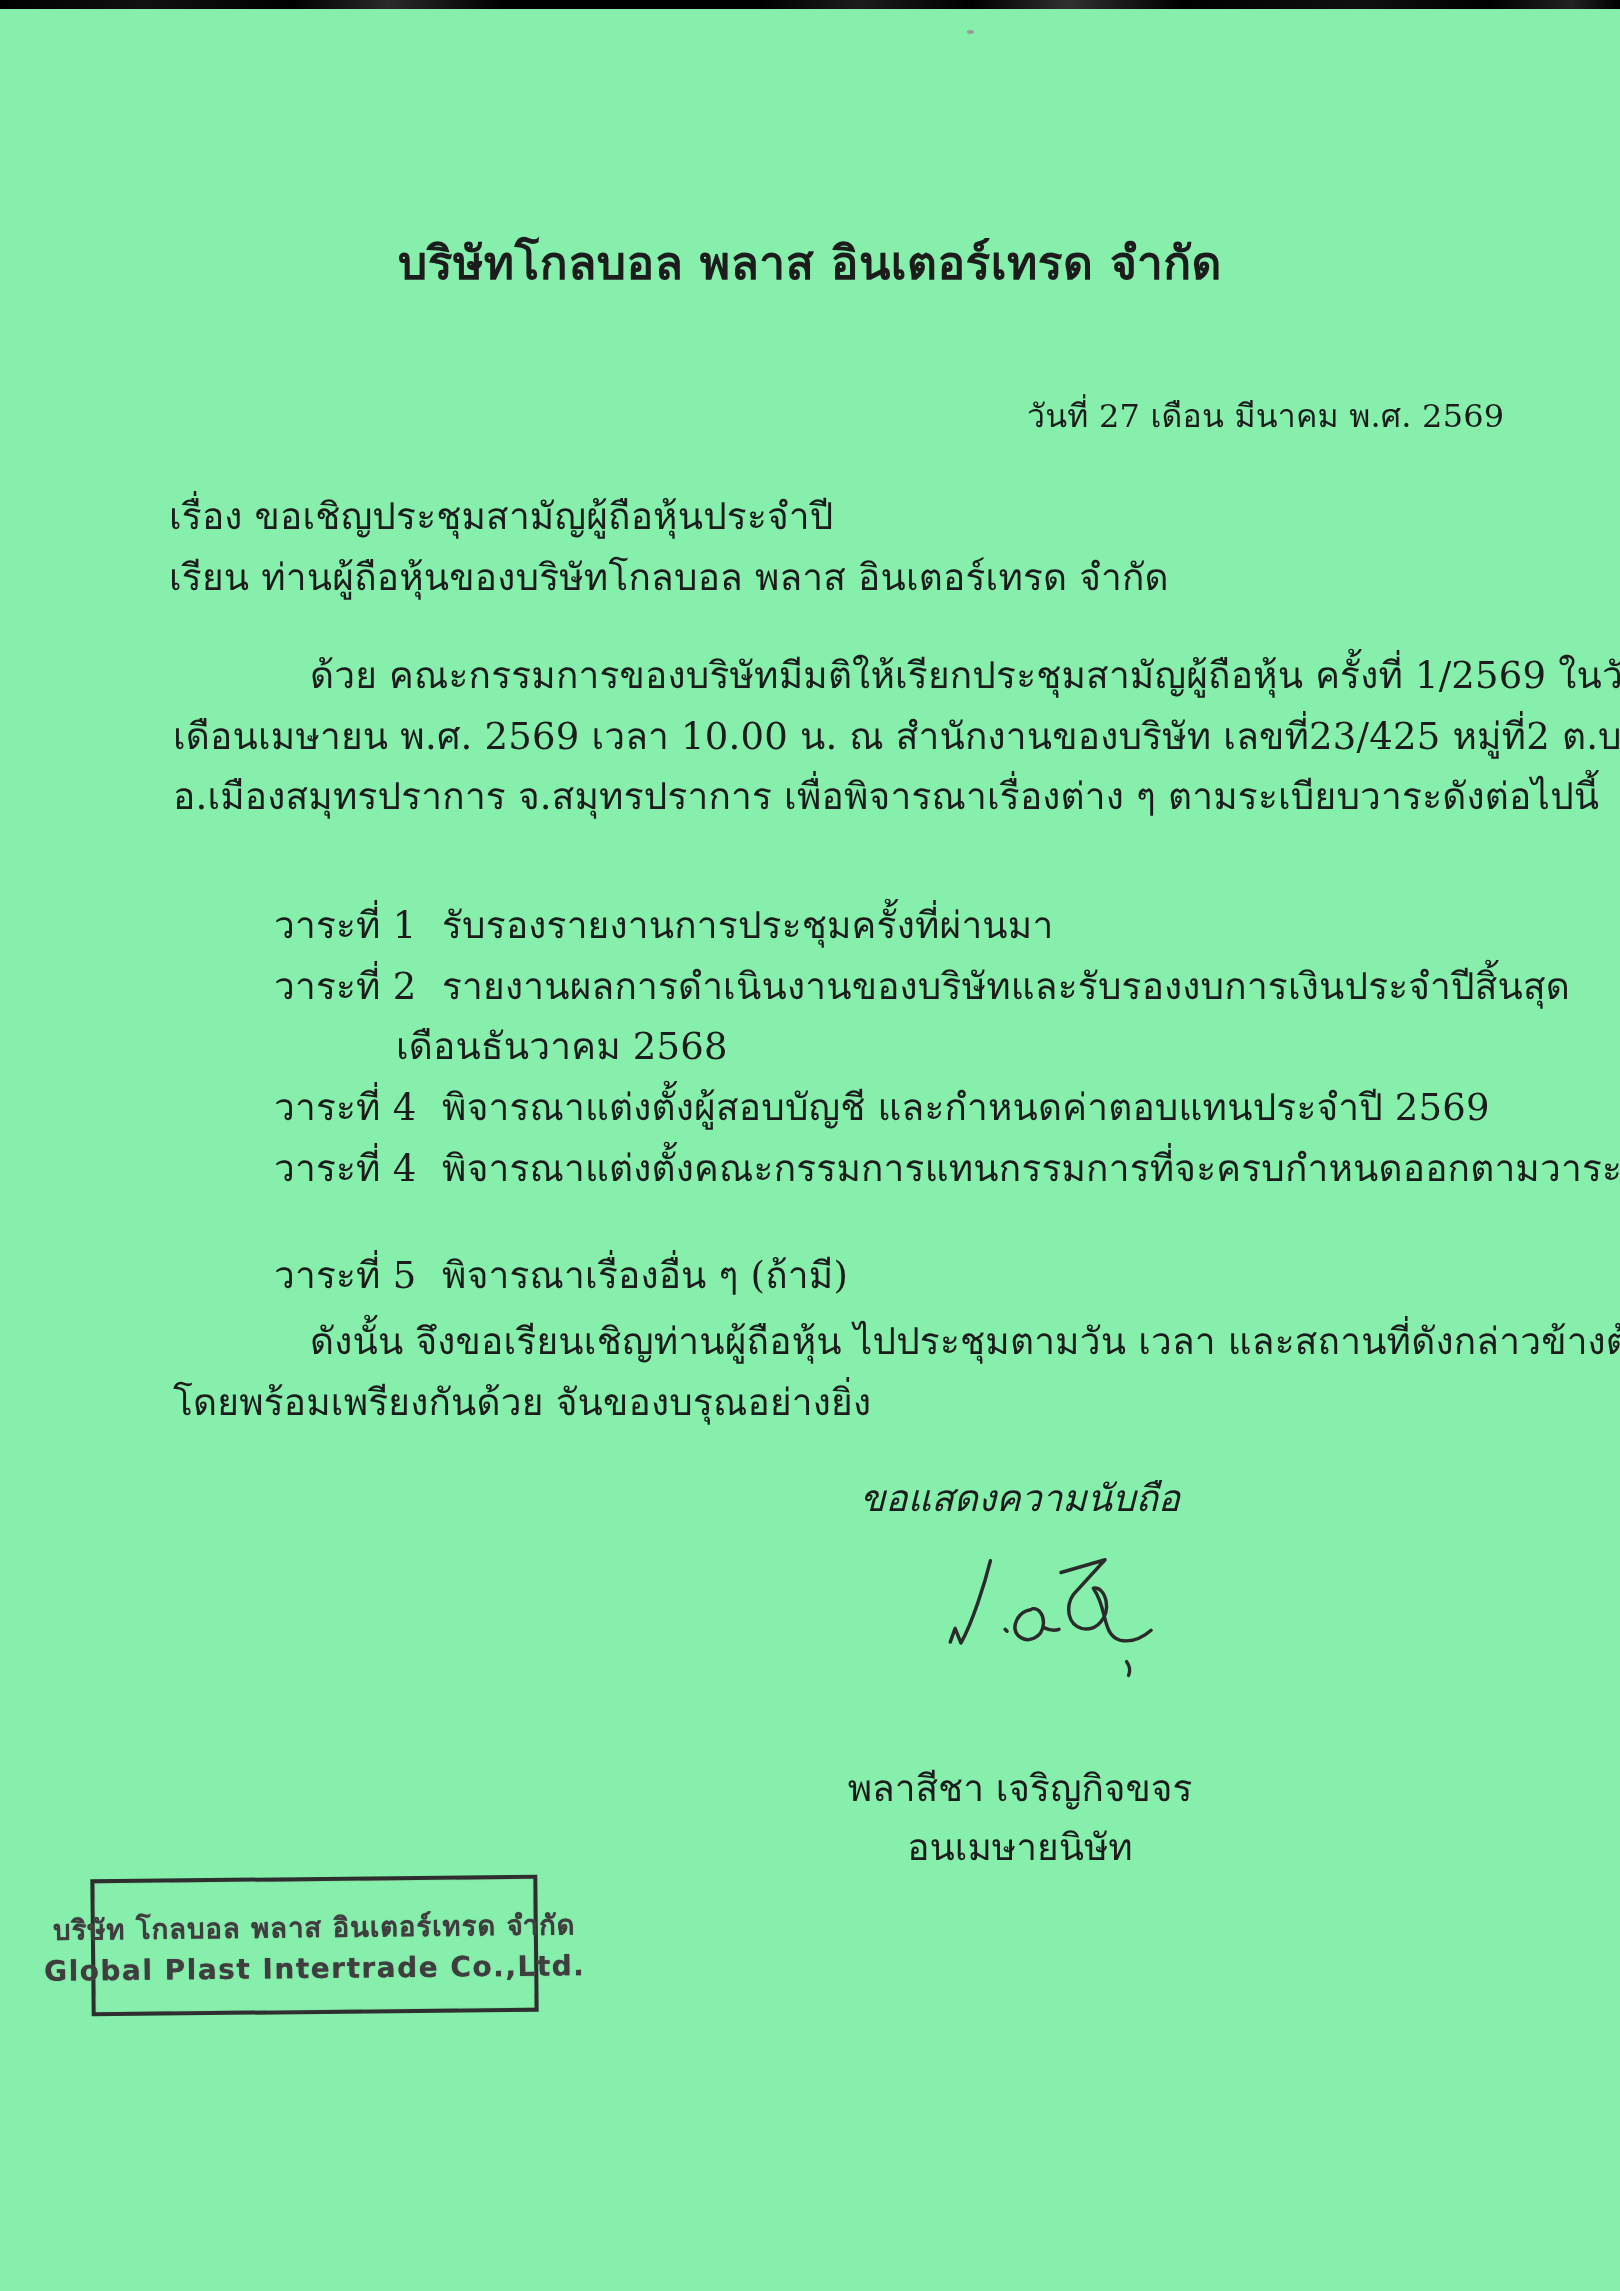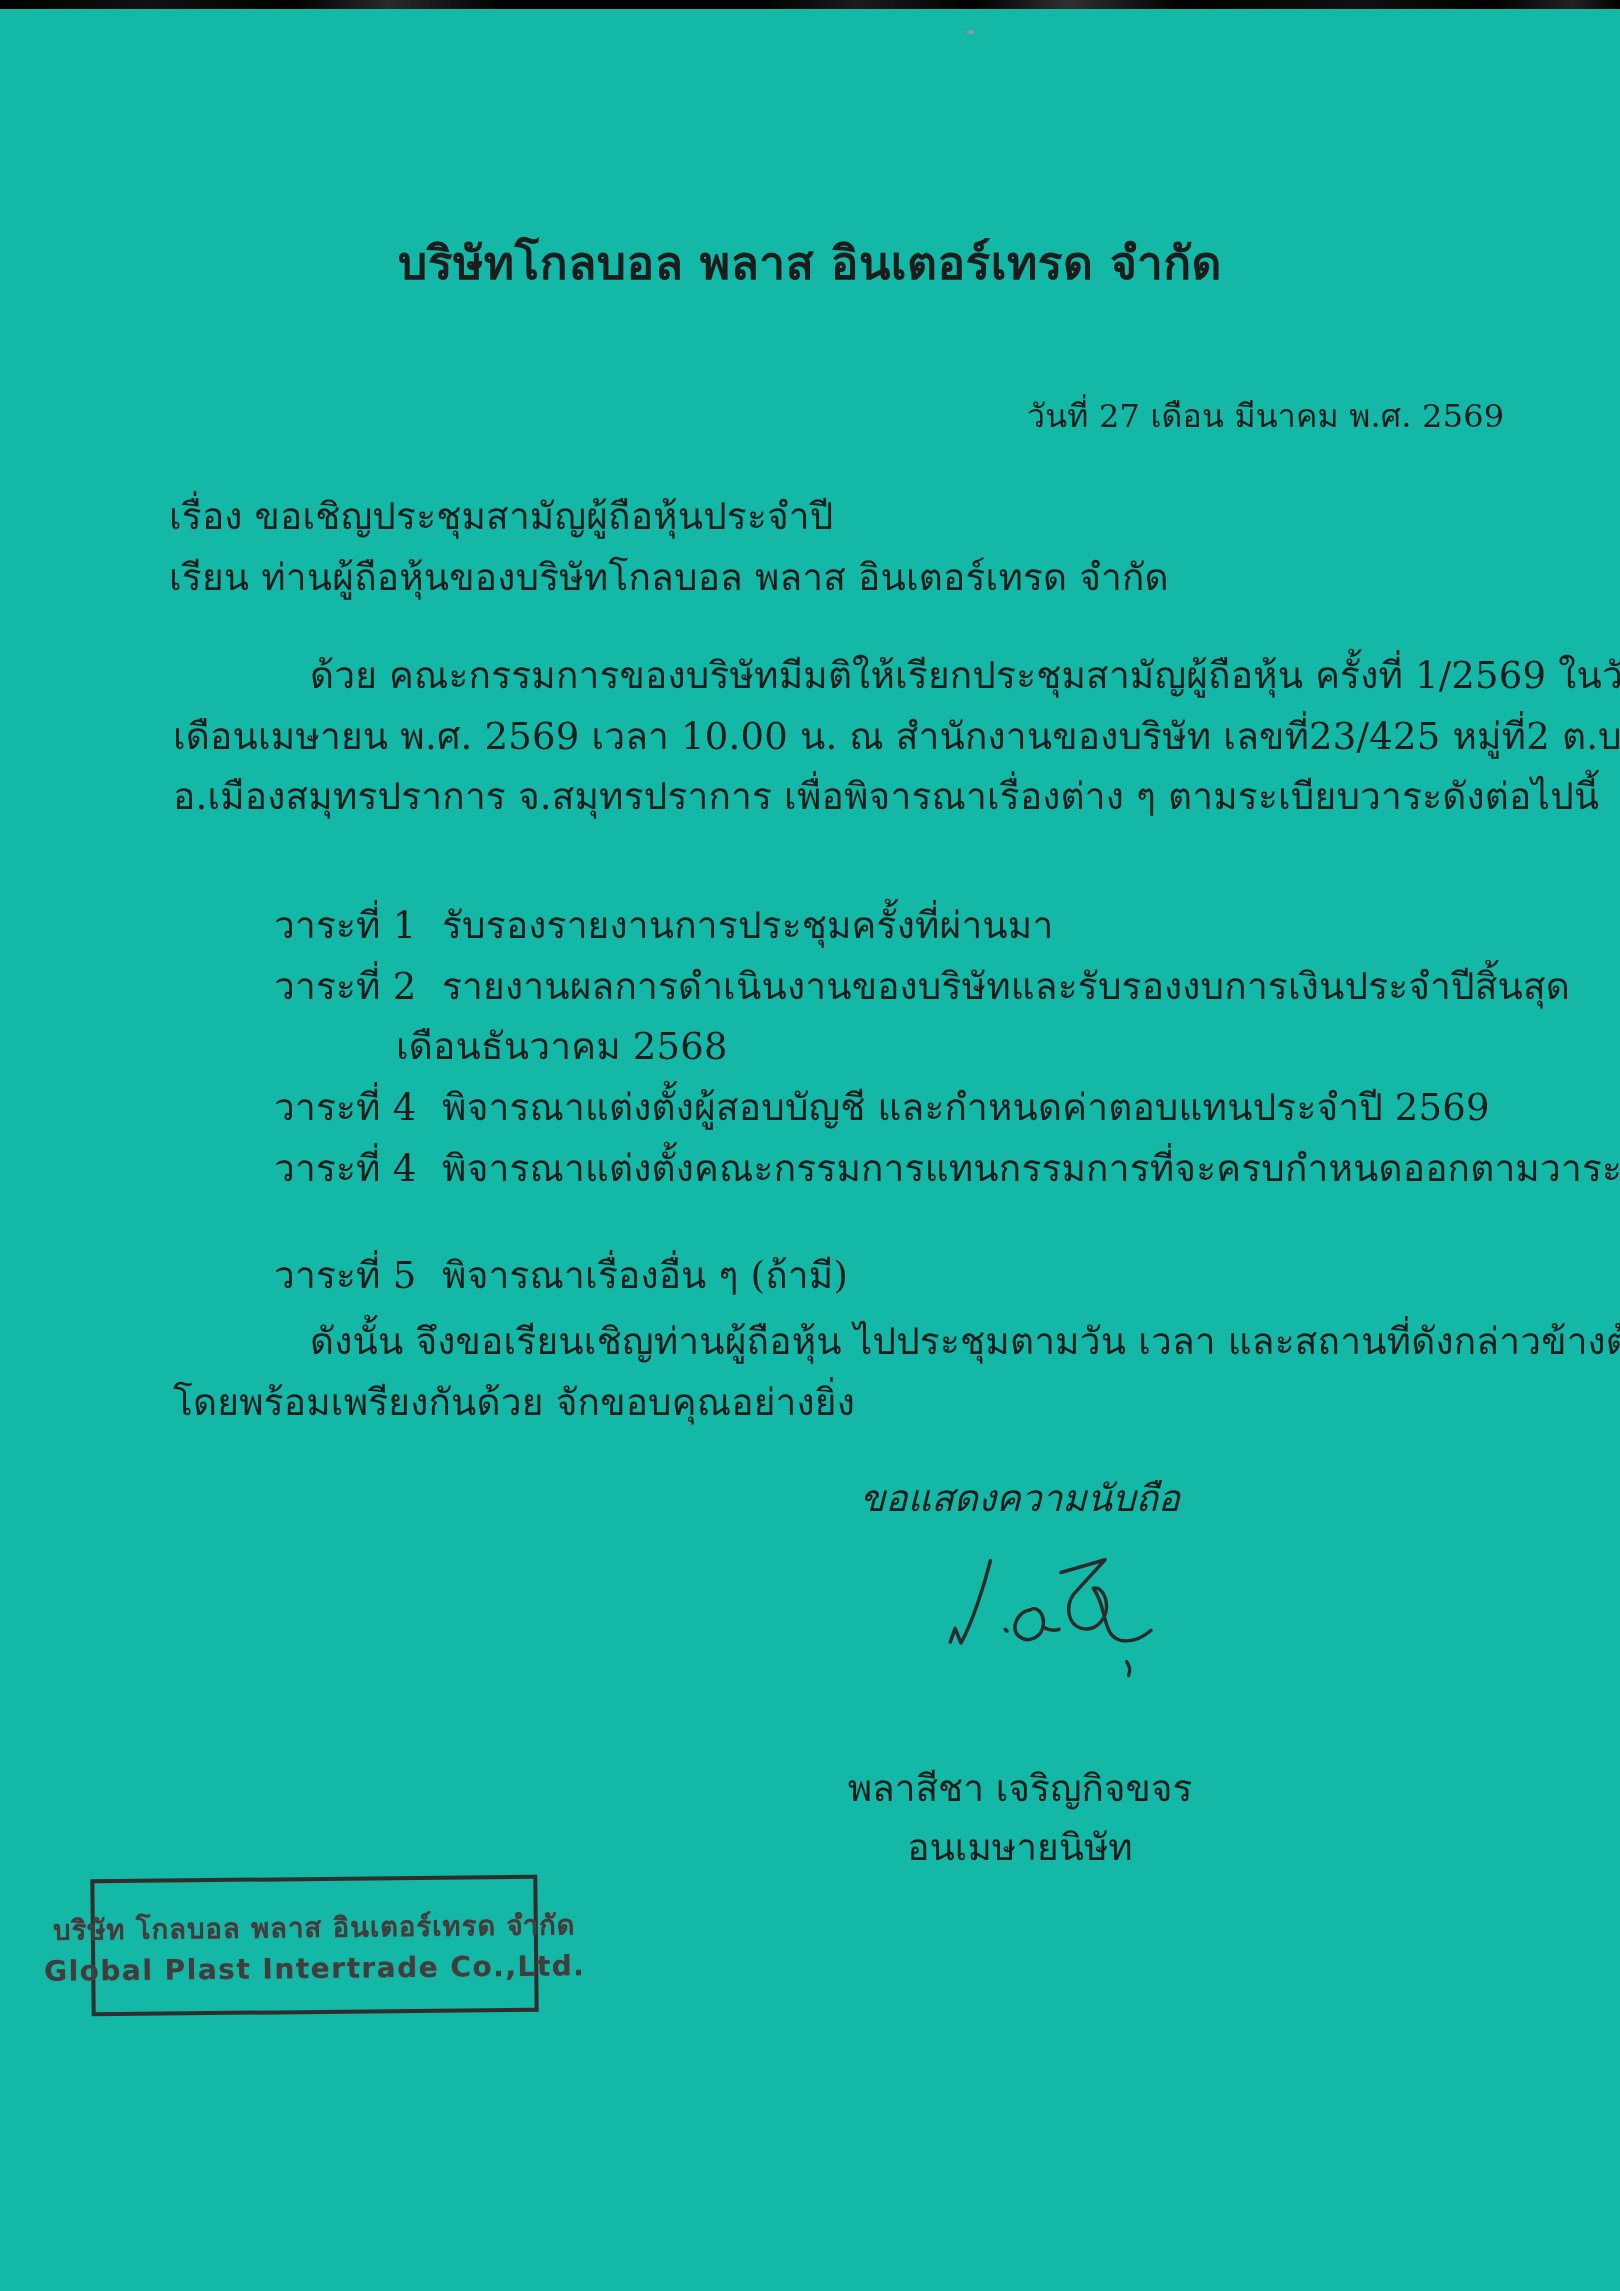--- a/index.html
+++ b/index.html
@@ -4,21 +4,21 @@
 <style>
   html, body {
     margin: 0;
     padding: 0;
     background: #ffffff;
   }
   .page {
     position: relative;
     width: 1620px;
     height: 2292px;
-    background: #14b8a6;
+    background: #86efac;
     overflow: hidden;
     font-family: "DejaVu Serif", "Liberation Serif", serif;
     color: #1c1c1c;
   }
   
   .scan-strip {
     position: absolute;
     top: 0; left: 0;
     width: 100%;
     height: 8.8px;
@@ -176,21 +176,21 @@
   <div class="line agenda-row agenda-4">
     <span class="agenda-label">วาระที่ 4</span>
     <span class="agenda-text">พิจารณาแต่งตั้งคณะกรรมการแทนกรรมการที่จะครบกำหนดออกตามวาระ</span>
   </div>
   <div class="line agenda-row agenda-5">
     <span class="agenda-label">วาระที่ 5</span>
     <span class="agenda-text">พิจารณาเรื่องอื่น ๆ (ถ้ามี)</span>
   </div>
 
   <div class="line close-l1">ดังนั้น จึงขอเรียนเชิญท่านผู้ถือหุ้น ไปประชุมตามวัน เวลา และสถานที่ดังกล่าวข้างต้น</div>
-  <div class="line close-l2">โดยพร้อมเพรียงกันด้วย จักขอบคุณอย่างยิ่ง</div>
+  <div class="line close-l2">โดยพร้อมเพรียงกันด้วย จันของบรุณอย่างยิ่ง</div>
 
   <div class="signoff-block">
     <div class="respect-line">ขอแสดงความนับถือ</div>
   </div>
 
   <div class="signature-wrap">
     <svg width="245" height="147" viewBox="0 0 250 150">
       <g fill="none" stroke="#2b2b2b" stroke-width="3.5" stroke-linecap="round" stroke-linejoin="round">
 
         <path d="M80,14 C74,38 62,76 50,98 L44,83 L39,97"></path>

